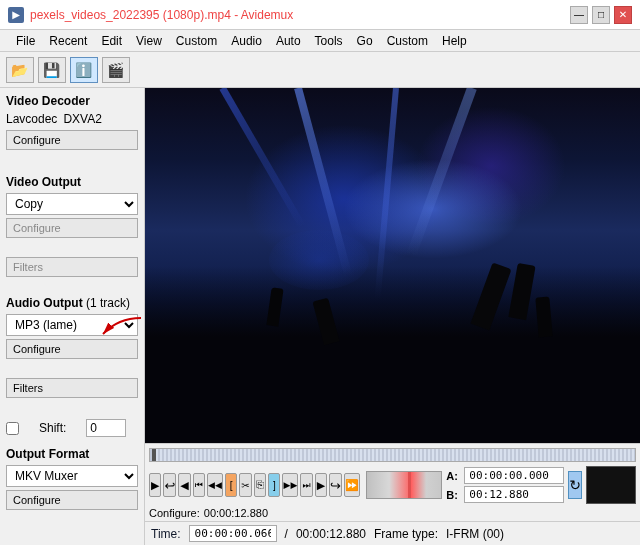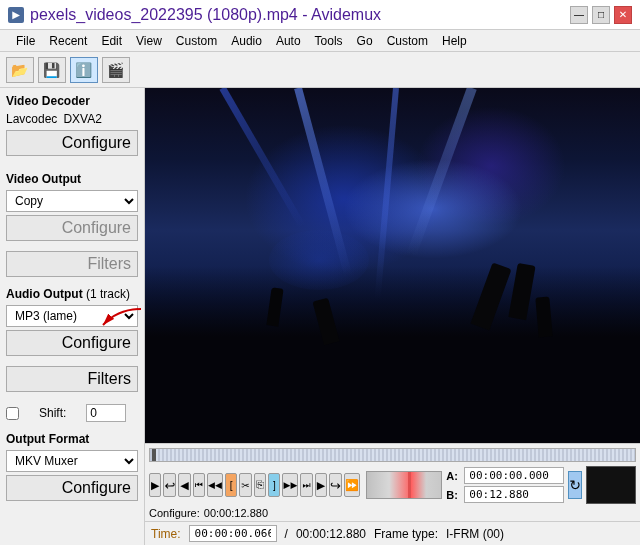--- a/index.html
+++ b/index.html
@@ -27,22 +27,22 @@
       align-items: center;
       gap: 6px;
     }
     .titlebar-icon {
       width: 16px;
       height: 16px;
       background: #555;
       border-radius: 2px;
     }
     .titlebar-title {
-      font-size: 16px;
-      color: #4c1d95;
+      font-size: 12px;
+      color: #ef4444;
     }
     .titlebar-controls {
       display: flex;
       gap: 4px;
     }
     .titlebar-btn {
       width: 18px;
       height: 18px;
       background: #ddd;
       border: 1px solid #aaa;
@@ -121,23 +121,23 @@
       margin-bottom: 4px;
       font-size: 12px;
     }
 
     .btn {
       width: 100%;
       padding: 3px 6px;
       background: #e8e8e8;
       border: 1px solid #aaa;
       cursor: pointer;
-      font-size: 16px;
-      text-align: right;
-      margin-bottom: 10px;
+      font-size: 11px;
+      text-align: left;
+      margin-bottom: 19px;
     }
 
     select {
       width: 100%;
       padding: 2px 4px;
       font-size: 12px;
       margin-bottom: 3px;
       border: 1px solid #aaa;
       background: #fff;
     }
@@ -275,21 +275,21 @@
     }
 
     .status-bar {
       display: flex;
       align-items: center;
       gap: 8px;
       padding: 3px 6px;
       border-top: 1px solid #ccc;
       font-size: 12px;
     }
-    .status-label { color: #a16207; }
+    .status-label { color: #0f172a; }
     .status-value {
       background: #fff;
       border: 1px solid #aaa;
       padding: 1px 5px;
       font-family: monospace;
       font-size: 11px;
     }
 
     .thumb-preview {
       width: 50px;

